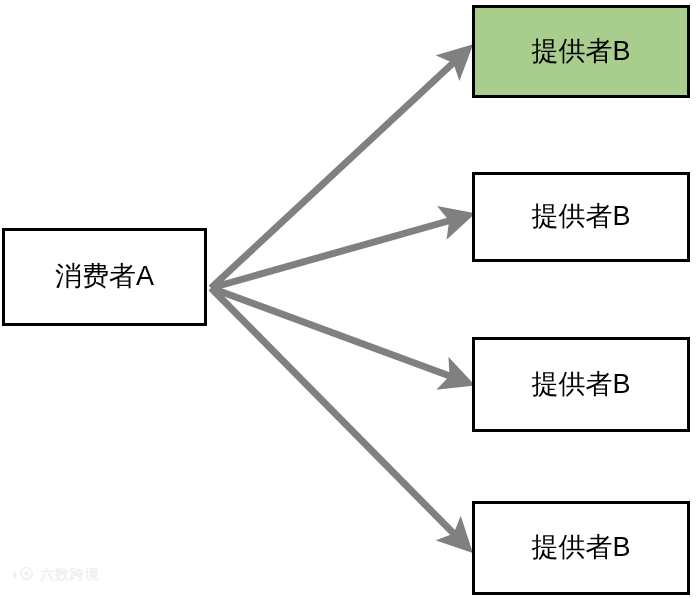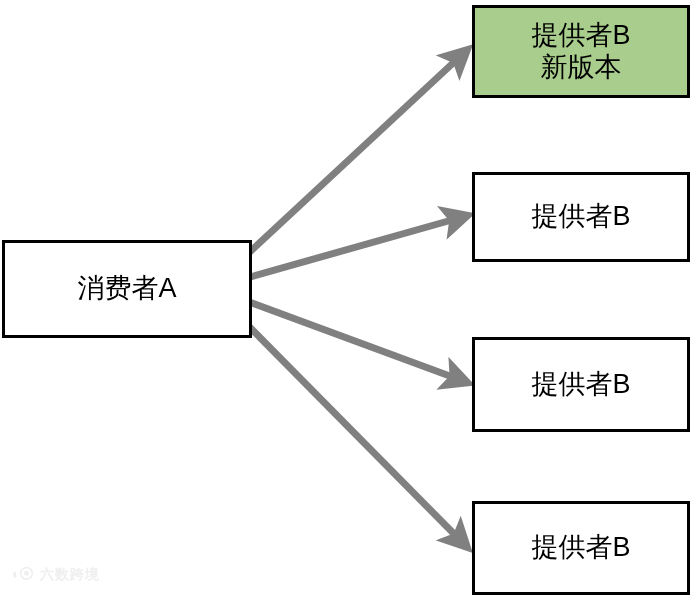--- a/index.html
+++ b/index.html
@@ -39,22 +39,22 @@
     background: #a8cd8c;
   }
   .node-label {
     font-size: 27px;
     color: #000000;
     white-space: nowrap;
     letter-spacing: 0px;
   }
   .consumer-box {
     left: 2px;
-    top: 240px;
-    width: 250px;
+    top: 228px;
+    width: 205px;
     height: 98px;
     text-align: right;
   }
   .consumer-box .node-label {
     font-size: 27px;
   }
   .provider-1 {
     left: 472px;
     top: 5px;
     width: 218px;
@@ -129,21 +129,20 @@
       <line x1="211" y1="288" x2="466" y2="546"></line>
     </g>
   </svg>
 
   <div class="node-box consumer-box">
     <span class="node-label">消费者A</span>
   </div>
 
   <div class="node-box provider-1 green">
     <span class="node-label">提供者B</span>
-    <span class="node-label">新版本</span>
   </div>
 
   <div class="node-box provider-2">
     <span class="node-label">提供者B</span>
   </div>
 
   <div class="node-box provider-3">
     <span class="node-label">提供者B</span>
   </div>
 

